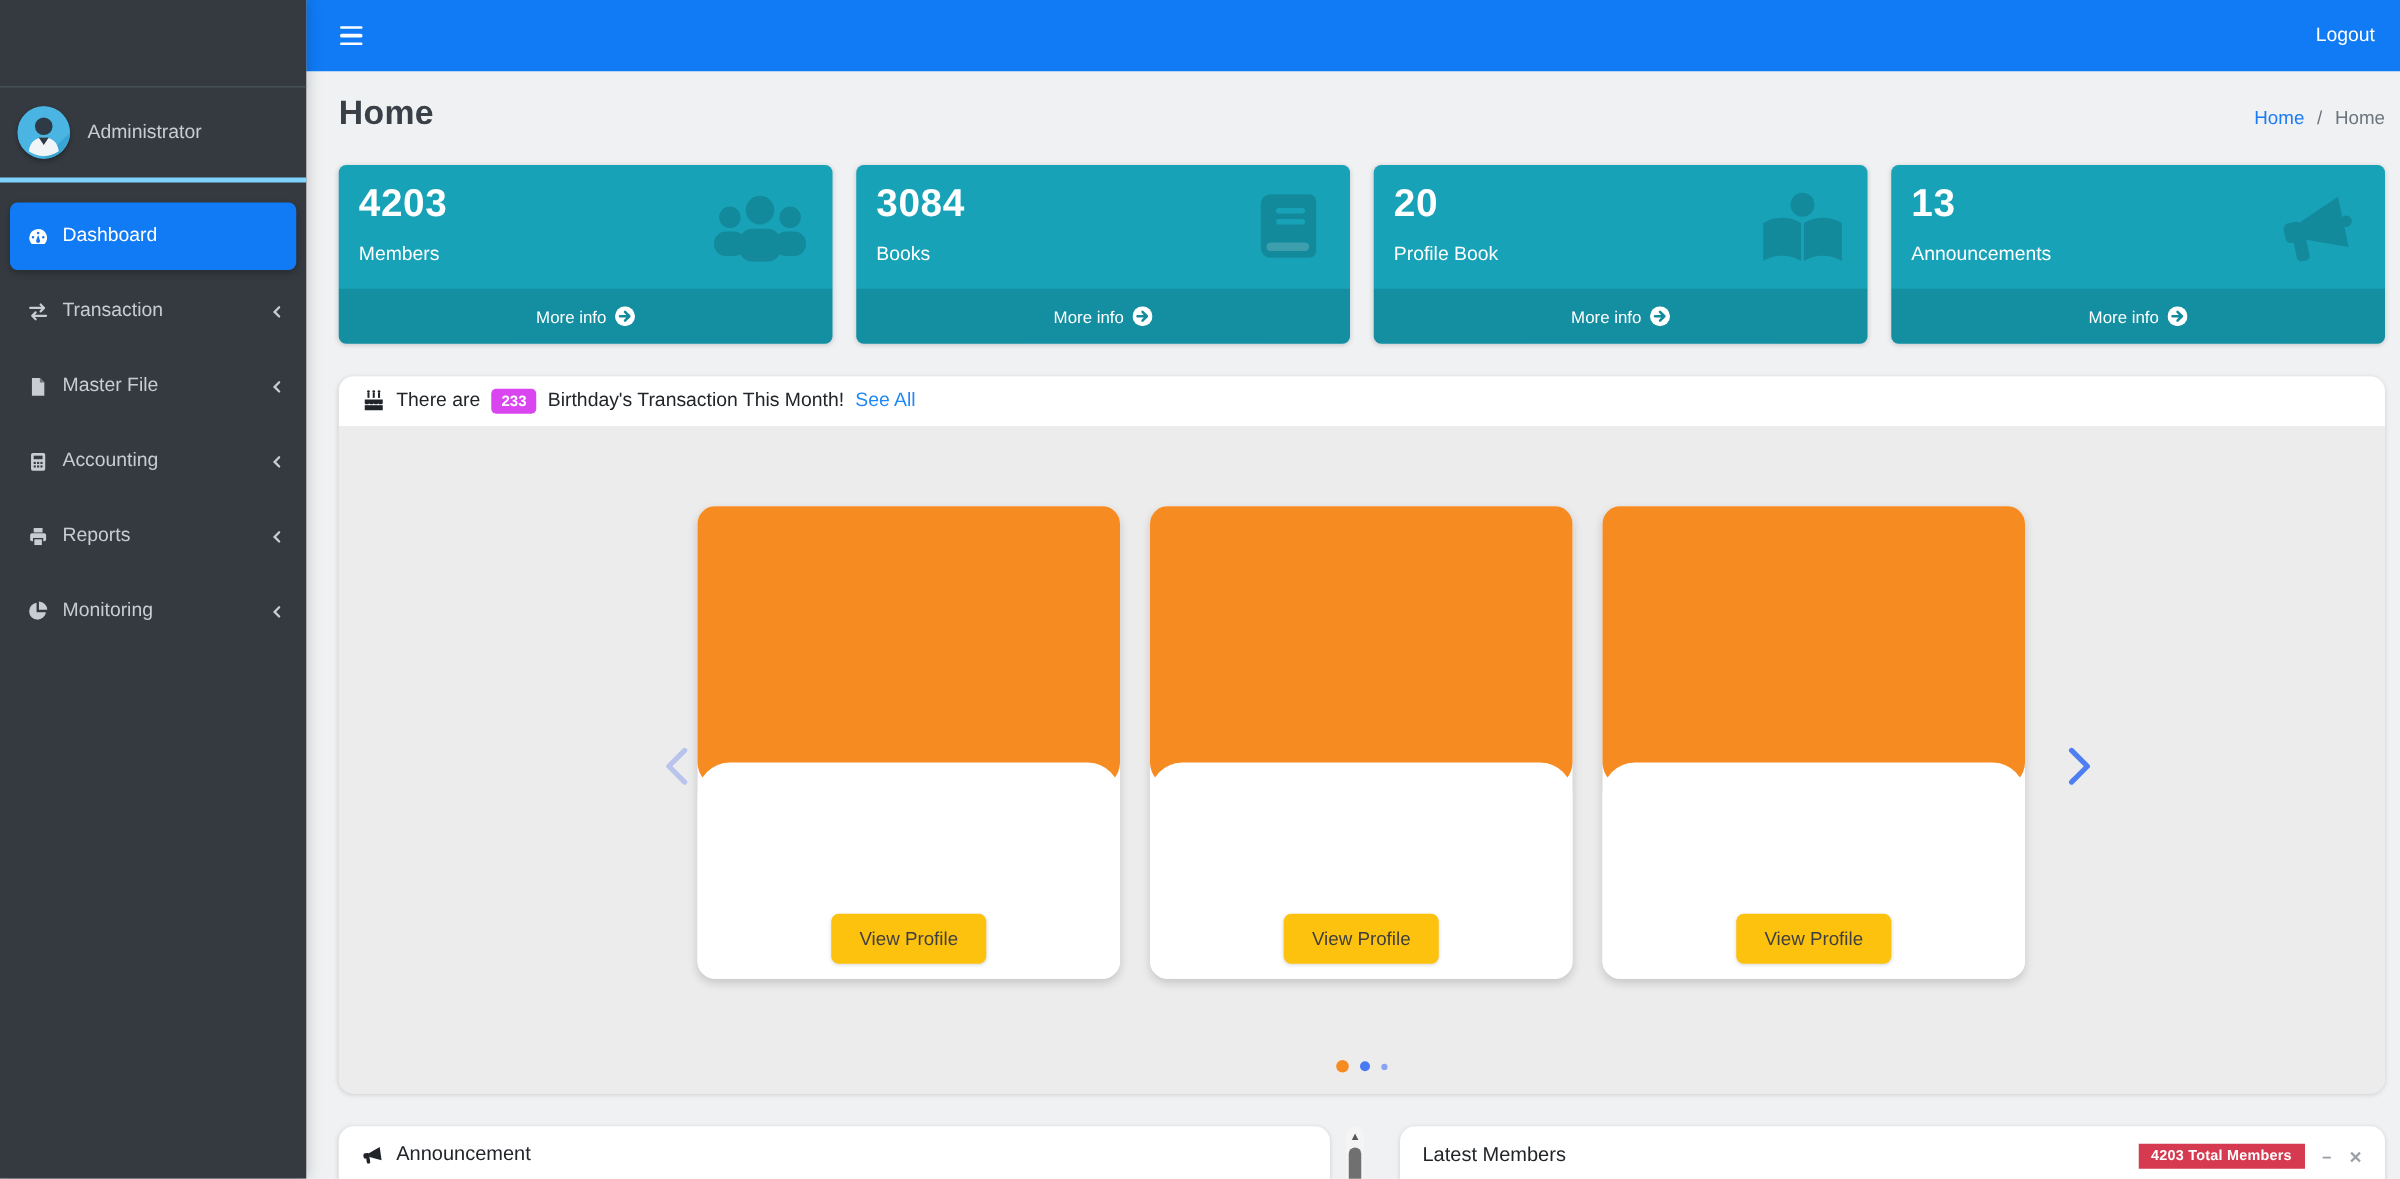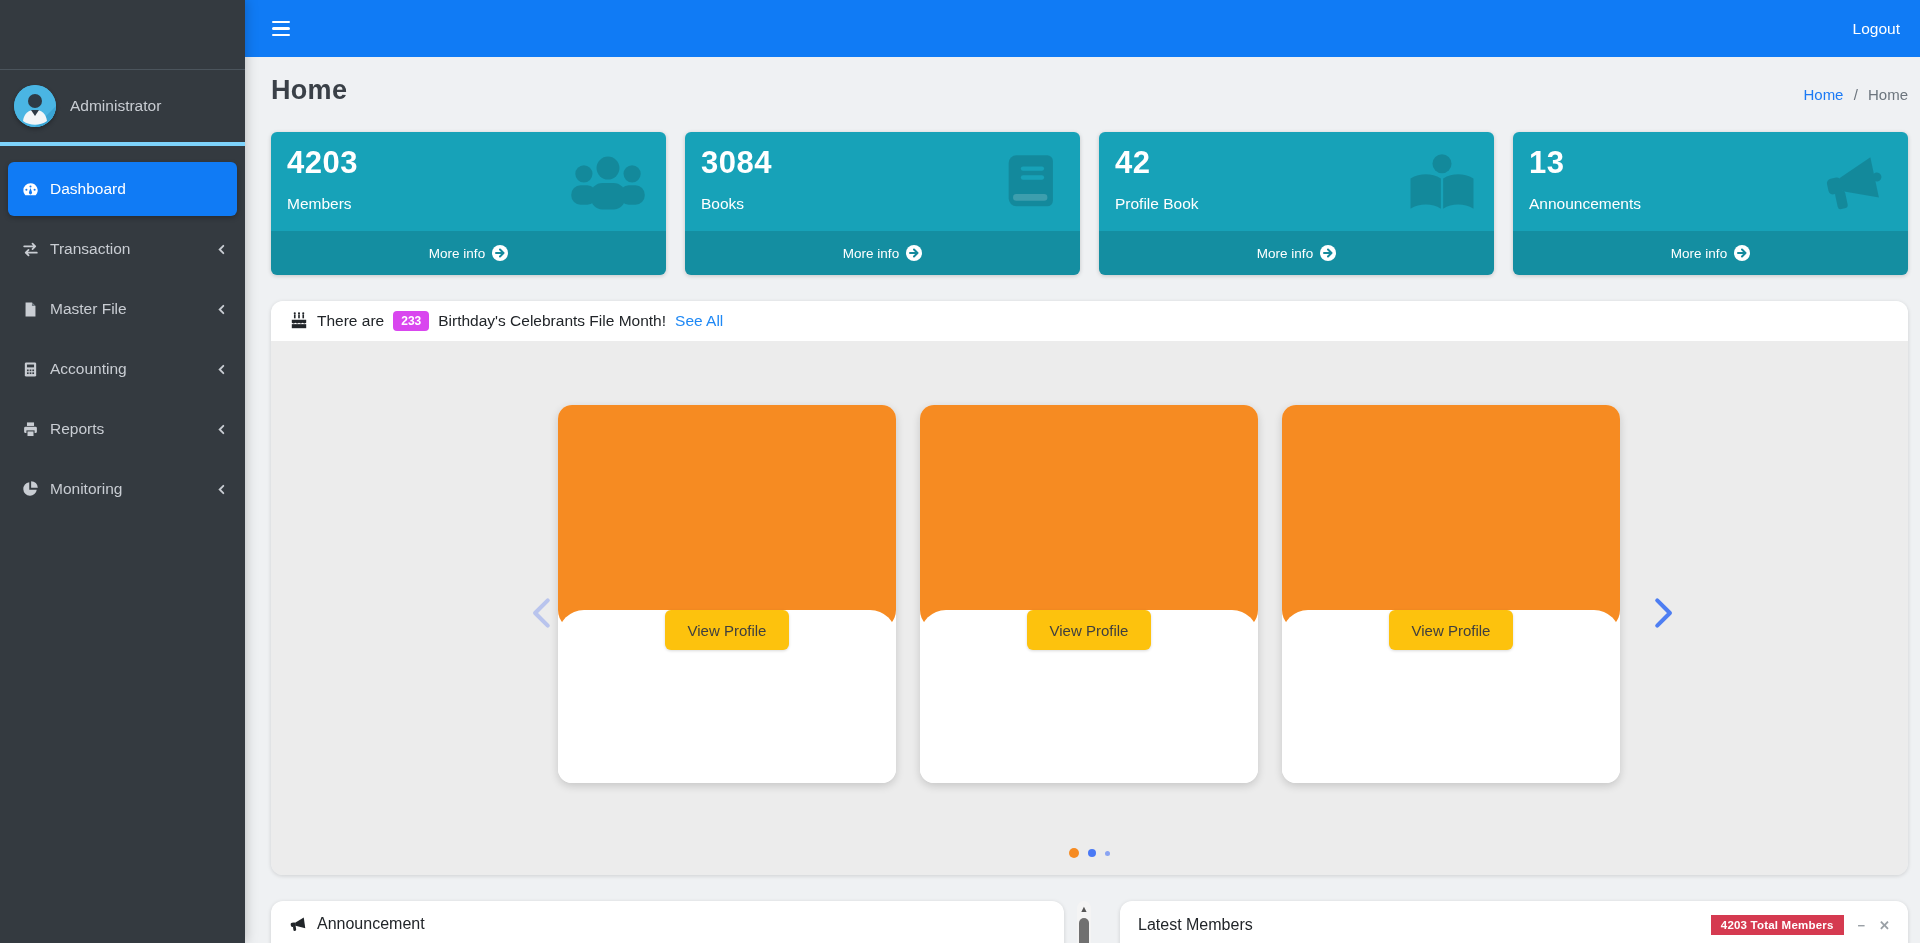--- a/index.html
+++ b/index.html
@@ -43,21 +43,21 @@
 
   
   .carousel-panel { margin-top:26px; border-radius:12px; box-shadow:0 1px 4px rgba(0,0,0,.14); overflow:hidden; }
   .carousel-head { background:#fff; height:40px; display:flex; align-items:center; padding:0 19px; gap:9px; font-size:15.5px; color:#212529; }
   .badge-count { background:#d946ef; color:#fff; font-size:12px; font-weight:700; border-radius:4px; padding:3px 8px; }
   .see-all { color:#1e88f5; cursor:pointer; }
   .carousel-body { position:relative; background:#ececec; height:534px; }
   .profile-cards { position:absolute; left:287px; top:64px; display:flex; gap:24px; }
   .profile-card { position:relative; width:338px; height:378px; background:#fff; border-radius:14px; box-shadow:0 3px 8px rgba(0,0,0,.16); }
   .pc-img { position:absolute; top:0; left:0; right:0; height:225px; background:#f68b22; border-radius:14px 14px 20px 20px; }
-  .pc-body { position:absolute; top:205px; left:0; right:0; bottom:0; background:#fff; border-radius:26px 26px 14px 14px; display:flex; justify-content:center; padding-bottom:12px; }
+  .pc-body { position:absolute; top:205px; left:0; right:0; bottom:0; background:#fff; border-radius:26px 26px 14px 14px; display:flex; align-items:flex-end; justify-content:center; padding-bottom:12px; }
   .view-profile { background:#fdc20d; border:none; border-radius:6px; height:40px; padding:0 23px; font-size:15px; color:#3f3f3f; font-family:inherit; cursor:pointer; box-shadow:0 1px 3px rgba(0,0,0,.15); }
   .carr { position:absolute; top:253px; cursor:pointer; }
   .carr.left  { left:253px; color:#b9c4ed; }
   .carr.right { left:1372px; color:#4e7ef2; }
   .dots { position:absolute; left:0; right:0; bottom:17px; display:flex; align-items:center; justify-content:center; gap:9px; }
   .dot { border-radius:50%; cursor:pointer; }
   .dot.d0 { width:10px; height:10px; background:#f68b22; }
   .dot.d1 { width:8px;  height:8px;  background:#4a79f5; }
   .dot.d2 { width:5px;  height:5px;  background:#8aa4f2; }
 
@@ -251,21 +251,21 @@
       <div class="stat-footer">
         <span>More info</span>
         <svg width="16" height="16" viewBox="0 0 16 16">
             <circle cx="8" cy="8" r="8" fill="#fff"></circle>
             <path d="M4 8h7M8 4.5 11.5 8 8 11.5" stroke="#13899c" stroke-width="2" fill="none" stroke-linecap="round" stroke-linejoin="round"></path>
           </svg>
       </div>
     </div>
 
     <div class="stat-card">
-      <div class="stat-value">42</div>
+      <div class="stat-value">20</div>
       <div class="stat-label">Profile Book</div>
       <span class="stat-icon">
         <svg width="72" height="64" viewBox="0 0 64 56">
             <g fill="#000" opacity=".15">
               <circle cx="32" cy="10" r="8.5"></circle>
               <path d="M4 23c8.5-5 19-5 27 0v27c-8-5-18.5-5-27 0z"></path>
               <path d="M60 23c-8.5-5-19-5-27 0v27c8-5 18.5-5 27 0z"></path>
             </g>
           </svg>
       </span>
@@ -308,21 +308,21 @@
           <rect x="9.1" y="2.6" width="1.8" height="4.4"></rect>
           <rect x="13.8" y="2.6" width="1.8" height="4.4"></rect>
           <circle cx="5.3" cy="1.4" r="1.2"></circle>
           <circle cx="10" cy="1.4" r="1.2"></circle>
           <circle cx="14.7" cy="1.4" r="1.2"></circle>
           <path d="M2 8.5h16v3.5c-1.3 1-2.7 1-4 0-1.3 1-2.7 1-4 0-1.3 1-2.7 1-4 0-1.3 1-2.7 1-4 0z"></path>
           <rect x="2" y="13.5" width="16" height="4.5"></rect>
         </svg>
       <span>There are</span>
       <span class="badge-count">233</span>
-      <span>Birthday's Celebrants File Month!</span>
+      <span>Birthday's Transaction This Month!</span>
       <span class="see-all">See All</span>
     </div>
 
     <div class="carousel-body">
       <span class="carr left">
         <svg width="38" height="38" viewBox="0 0 24 24" fill="none" stroke="currentColor" stroke-width="2.6" stroke-linecap="round" stroke-linejoin="round">
             <path d="M15 4 7 12l8 8"></path>
           </svg>
       </span>
 

